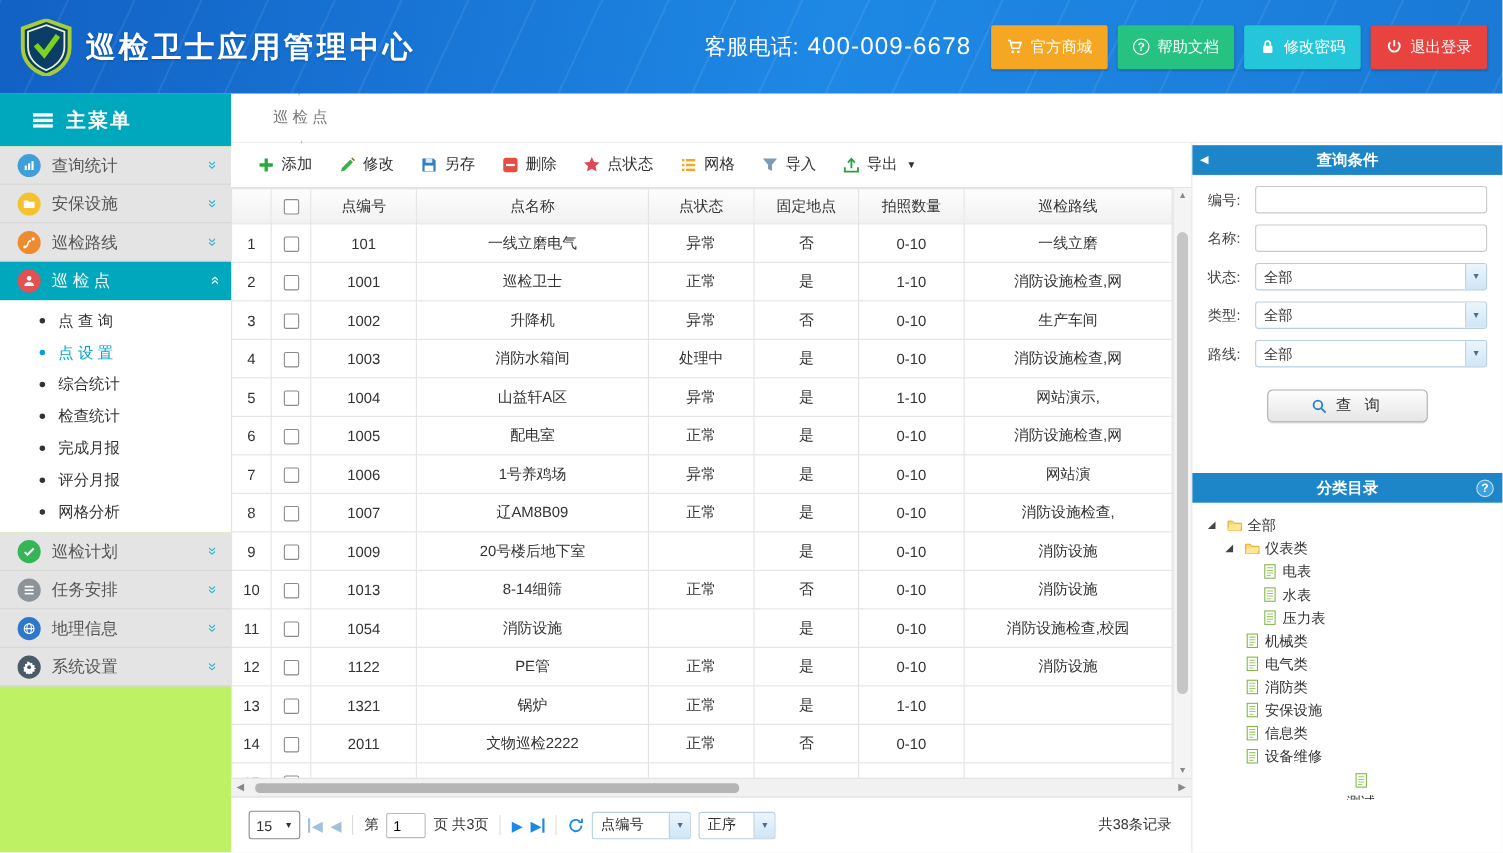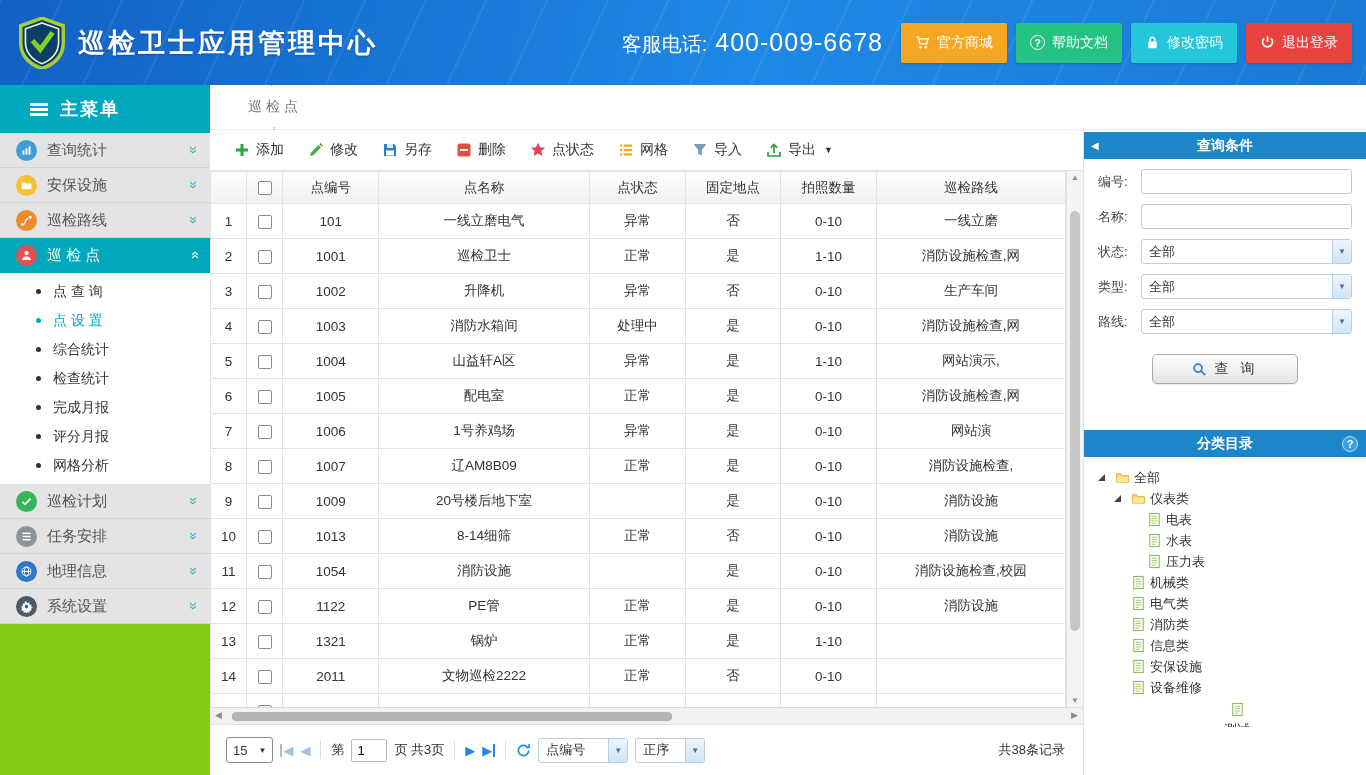--- a/index.html
+++ b/index.html
@@ -8,29 +8,29 @@
   .app { width:1366px; height:775px; display:flex; flex-direction:column; }
 
   
   .top-header { height:85px; background:linear-gradient(100deg,#1261c4,#1e88e5 55%,#1a7ad6); position:relative; display:flex; align-items:center; flex-shrink:0; }
   .top-header::before { content:""; position:absolute; inset:0; background:repeating-linear-gradient(115deg,rgba(255,255,255,0.07) 0 2px,transparent 2px 55px); pointer-events:none; }
   .brand { display:flex; align-items:center; gap:12px; padding-left:18px; z-index:1; }
   .logo svg { width:48px; height:52px; display:block; }
   .app-title { color:#fff; font-size:27px; font-weight:bold; letter-spacing:3px; text-shadow:0 1px 2px rgba(0,0,0,.25); }
   .header-right { margin-left:auto; display:flex; align-items:center; gap:10px; padding-right:14px; z-index:1; }
   .phone { color:#fff; font-size:20px; margin-right:8px; display:flex; align-items:baseline; gap:8px; }
-  .phone-num { font-size:25px; letter-spacing:1px; }
+  .phone-num { font-size:22px; letter-spacing:1px; }
   .hbtn { height:40px; padding:0 14px; border-radius:2px; display:flex; align-items:center; gap:7px; color:#fff; font-size:14px; cursor:pointer; box-shadow:0 1px 2px rgba(0,0,0,.2); }
   .hbtn-icon { display:flex; align-items:center; }
   .hbtn-icon svg { width:15px; height:15px; }
   .qm { width:15px; height:15px; border:1.5px solid #fff; border-radius:50%; font-size:11px; font-weight:bold; display:flex; align-items:center; justify-content:center; }
 
   
   .body-row { flex:1; display:flex; min-height:0; }
-  .sidebar { width:210px; background:#84cc16; flex-shrink:0; }
+  .sidebar { width:210px; background:#bef264; flex-shrink:0; }
   .sidebar-title { height:48px; background:#00a8bd; color:#fff; font-size:18px; font-weight:bold; display:flex; align-items:center; gap:12px; padding-left:30px; letter-spacing:2px; }
   .menu-lines { width:18px; height:13px; border-top:3px solid #fff; border-bottom:3px solid #fff; position:relative; }
   .menu-lines::after { content:""; position:absolute; left:0; right:0; top:2px; height:3px; background:#fff; }
   .menu-item { height:35px; display:flex; align-items:center; gap:10px; padding:0 12px 0 16px; background:#e4e4e4; border-bottom:1px solid #d4d4d4; color:#555; font-size:15px; cursor:pointer; }
   .menu-item.active { background:#00a8bd; color:#fff; border-bottom-color:#00a8bd; }
   .menu-badge { width:21px; height:21px; border-radius:50%; display:flex; align-items:center; justify-content:center; flex-shrink:0; }
   .menu-badge svg { width:13px; height:13px; }
   .menu-chevron { margin-left:auto; color:#2fb2c6; font-size:14px; transform:rotate(90deg); line-height:1; }
   .menu-chevron.up { transform:rotate(-90deg); color:#fff; }
   .submenu { background:#fff; padding:4px 0; }
@@ -740,31 +740,31 @@
                 <span>消防类</span>
               </div>
               <div class="tree-node" style="padding-left: 16px;">
                 <span class="tw"></span>
                 <span class="ticon">
                   <svg viewBox="0 0 16 16">
                     <rect x="3" y="1.5" width="10" height="13" fill="#fff" stroke="#7cb342"></rect>
                     <path d="M5 4.5h6M5 7h6M5 9.5h6M5 12h4" stroke="#9ccc65"></path>
                   </svg>
                 </span>
+                <span>安保设施</span>
+              </div>
+              <div class="tree-node" style="padding-left: 16px;">
+                <span class="tw"></span>
+                <span class="ticon">
+                  <svg viewBox="0 0 16 16">
+                    <rect x="3" y="1.5" width="10" height="13" fill="#fff" stroke="#7cb342"></rect>
+                    <path d="M5 4.5h6M5 7h6M5 9.5h6M5 12h4" stroke="#9ccc65"></path>
+                  </svg>
+                </span>
                 <span>信息类</span>
-              </div>
-              <div class="tree-node" style="padding-left: 16px;">
-                <span class="tw"></span>
-                <span class="ticon">
-                  <svg viewBox="0 0 16 16">
-                    <rect x="3" y="1.5" width="10" height="13" fill="#fff" stroke="#7cb342"></rect>
-                    <path d="M5 4.5h6M5 7h6M5 9.5h6M5 12h4" stroke="#9ccc65"></path>
-                  </svg>
-                </span>
-                <span>安保设施</span>
               </div>
               <div class="tree-node" style="padding-left: 16px;">
                 <span class="tw"></span>
                 <span class="ticon">
                   <svg viewBox="0 0 16 16">
                     <rect x="3" y="1.5" width="10" height="13" fill="#fff" stroke="#7cb342"></rect>
                     <path d="M5 4.5h6M5 7h6M5 9.5h6M5 12h4" stroke="#9ccc65"></path>
                   </svg>
                 </span>
                 <span>设备维修</span>

